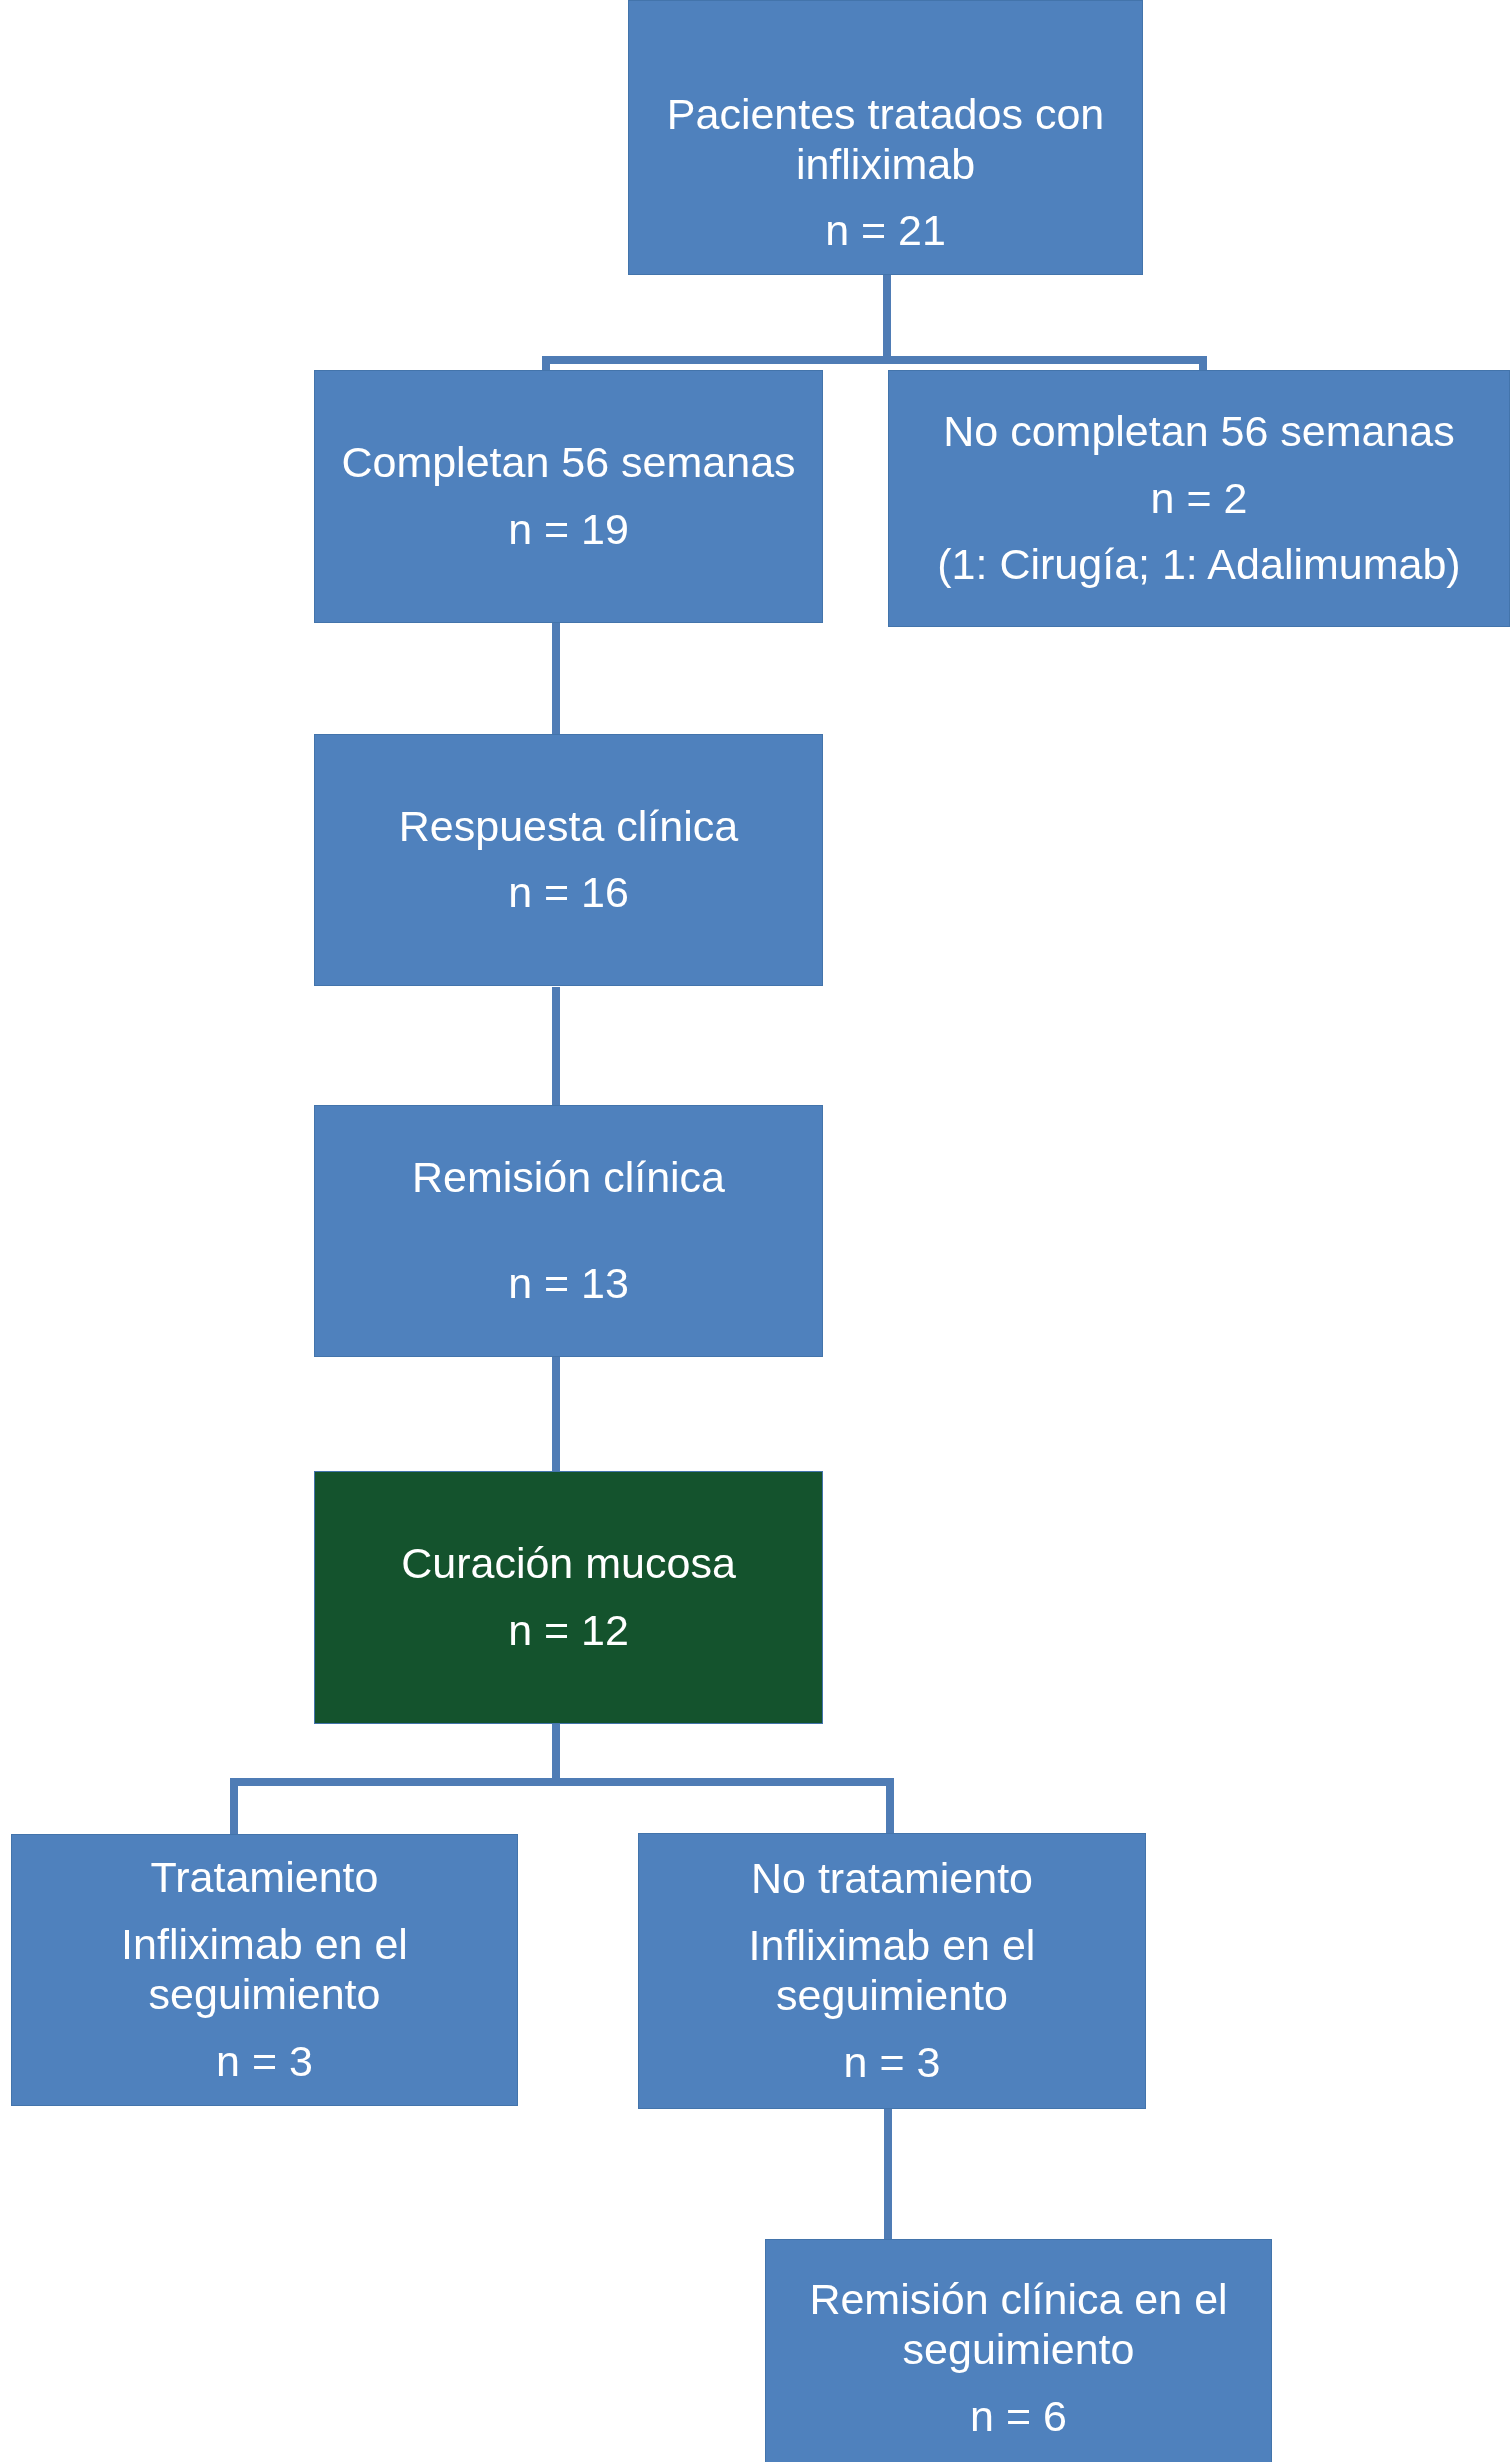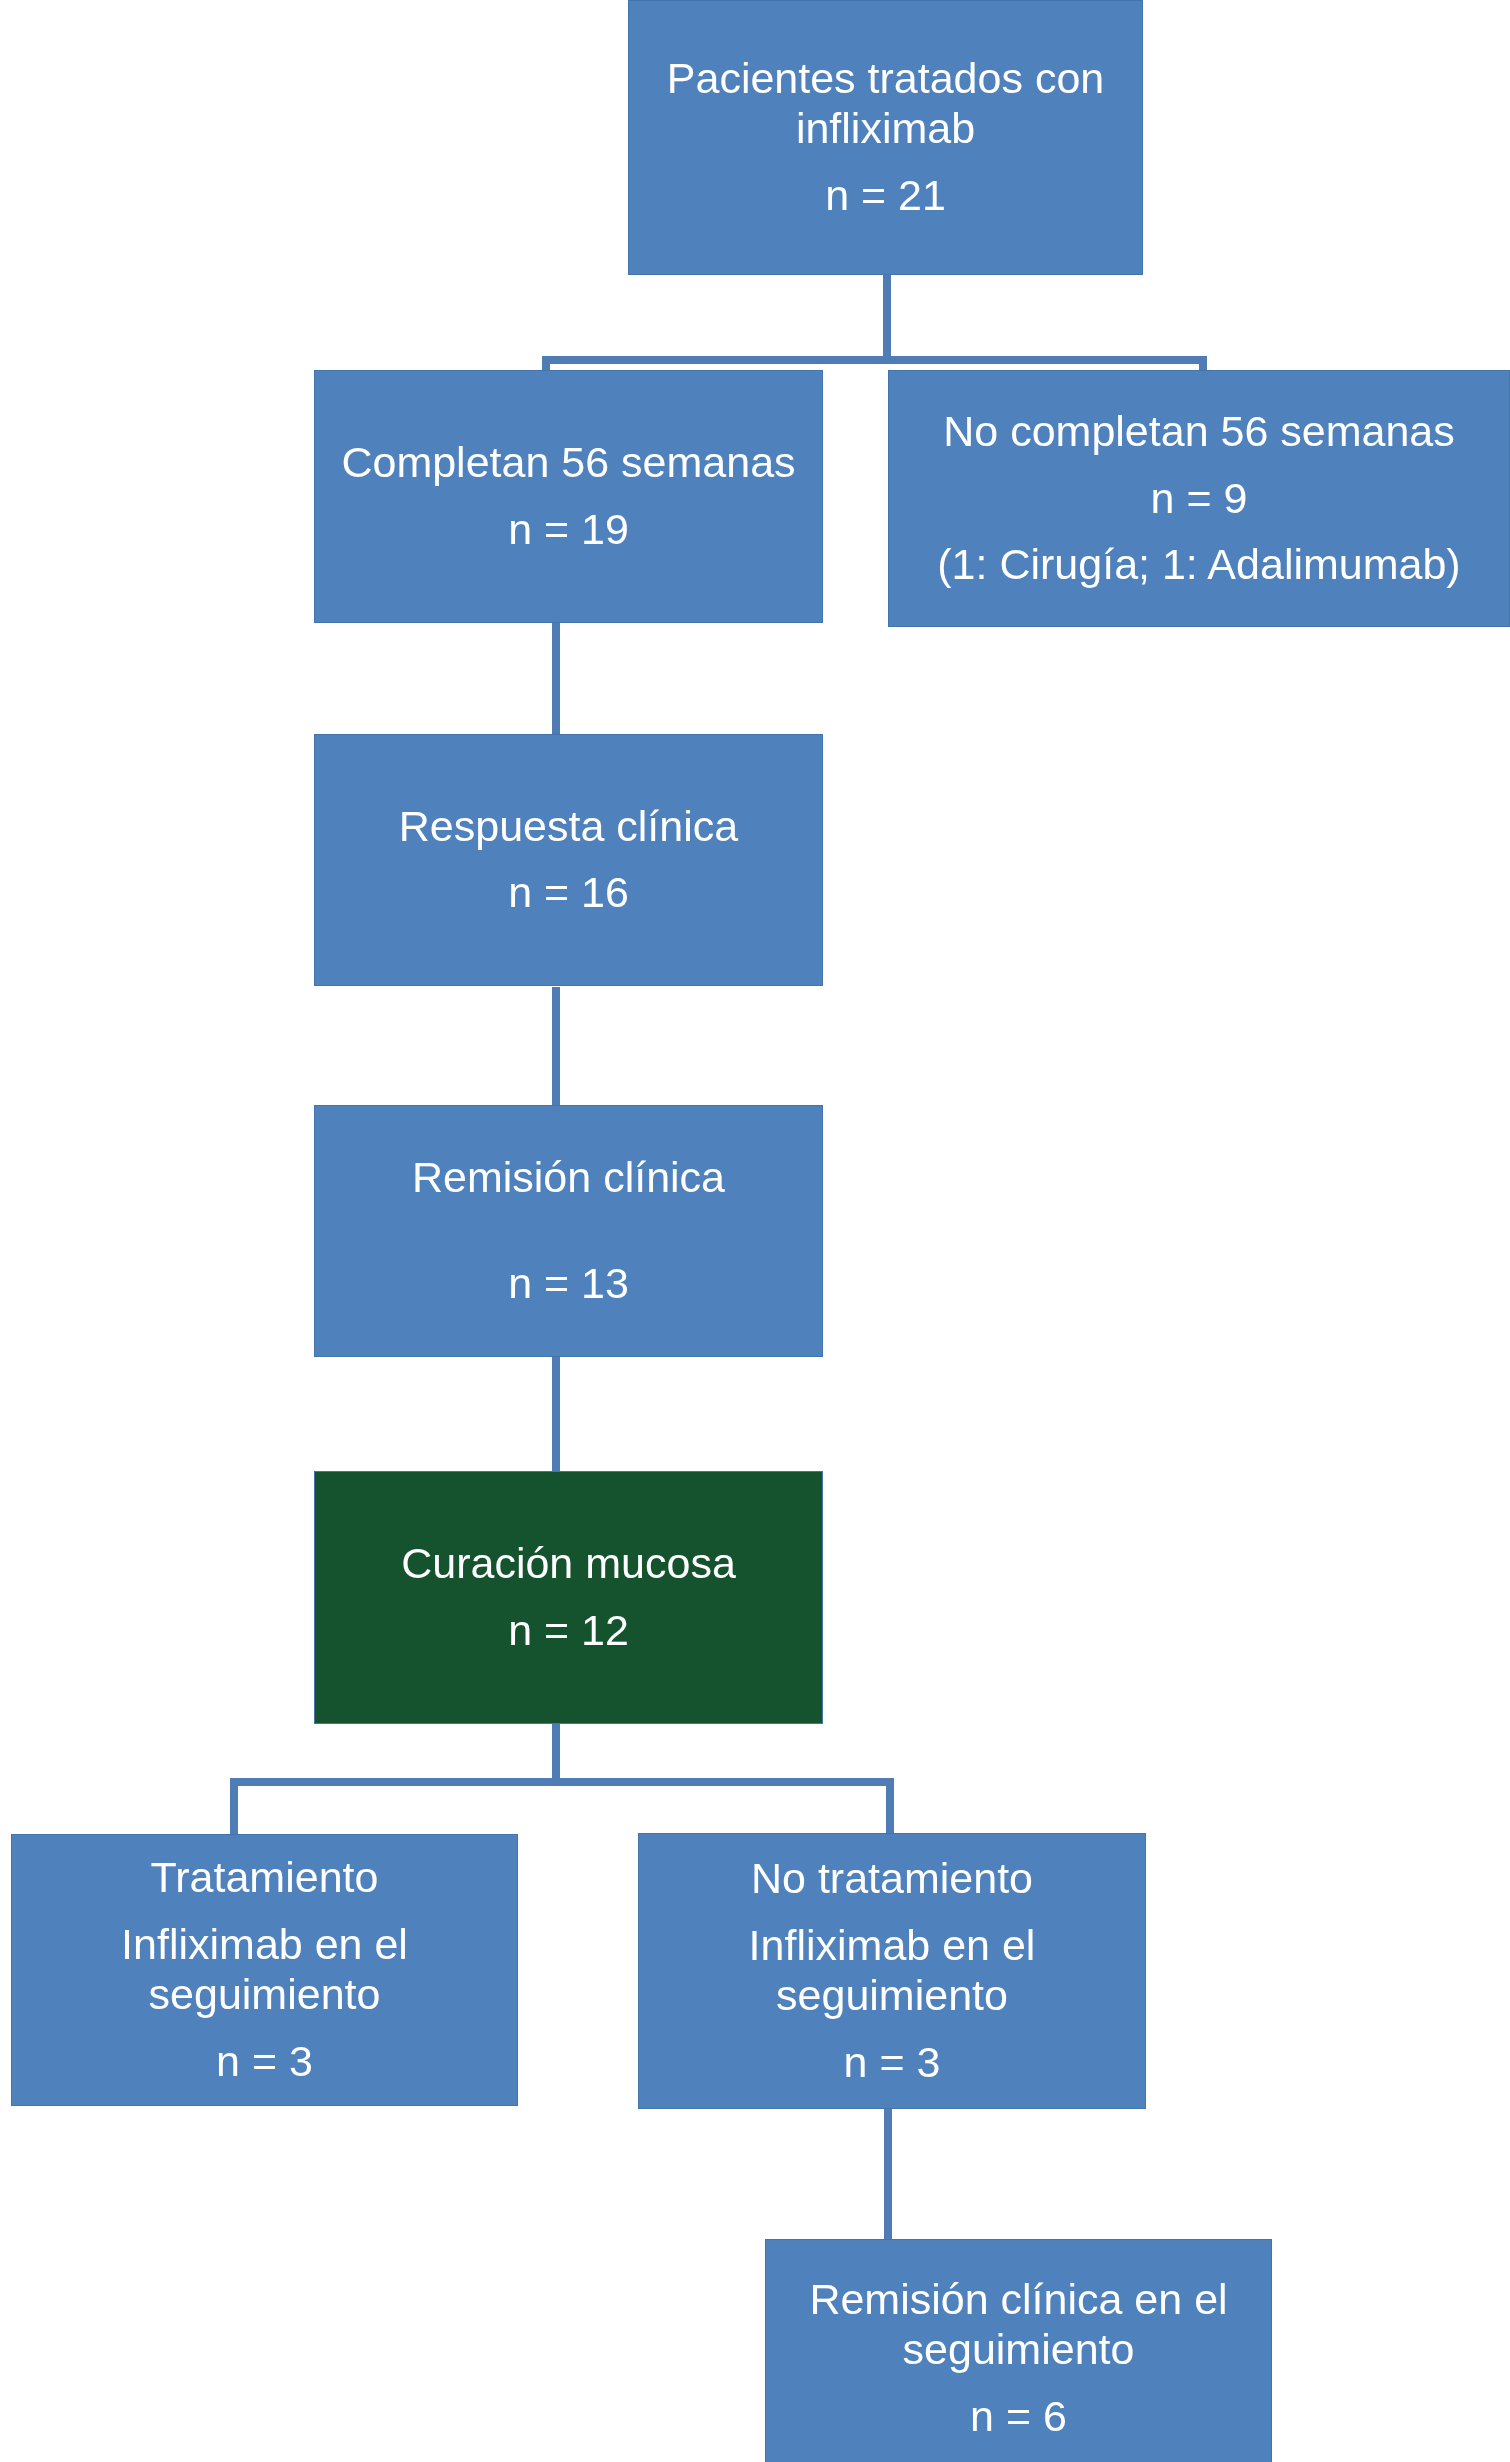--- a/index.html
+++ b/index.html
@@ -32,21 +32,21 @@
     margin: 8.4px 0;
     font-size: 43px;
     line-height: 1.16;
     font-weight: 400;
   }
   .line {
     position: absolute;
     background: #4f7cb5;
   }
   
-  #b-root        { left: 628px;  top: 0px;     width: 515px; height: 275px; }
+  #b-root        { left: 628px;  top: 0px;     width: 515px; height: 275px; justify-content: flex-end; }
   #b-completan   { left: 314px;  top: 370px;   width: 509px; height: 253px; }
   #b-nocompletan { left: 888px;  top: 370px;   width: 622px; height: 257px; }
   #b-respuesta   { left: 314px;  top: 734px;   width: 509px; height: 252px; justify-content: center; }
   #b-remision    { left: 314px;  top: 1105px;  width: 509px; height: 252px; }
   #b-curacion    { left: 314px;  top: 1471px;  width: 509px; height: 253px; }
   #b-trat        { left: 11px;    top: 1834px;  width: 507px; height: 272px; }
   #b-notrat      { left: 638px;  top: 1833px;  width: 508px; height: 276px; }
   #b-remseg      { left: 765px;  top: 2239px;  width: 507px; height: 239px; }
   
   #c-root-stub   { left: 883px;  top: 275px;   width: 7.5px;   height: 85px; }
@@ -85,21 +85,21 @@
     <p>n = 21</p>
   </div>
 
   <div class="node" id="b-completan" style="background: rgb(79, 129, 189); border-color: rgb(67, 116, 171); color: rgb(255, 255, 255);">
     <p>Completan 56 semanas</p>
     <p>n = 19</p>
   </div>
 
   <div class="node" id="b-nocompletan" style="background: rgb(79, 129, 189); border-color: rgb(67, 116, 171); color: rgb(255, 255, 255);">
     <p>No completan 56 semanas</p>
-    <p>n = 9</p>
+    <p>n = 2</p>
     <p>(1: Cirugía; 1: Adalimumab)</p>
   </div>
 
   <div class="node" id="b-respuesta" style="background: rgb(79, 129, 189); border-color: rgb(67, 116, 171); color: rgb(255, 255, 255);">
     <p>Respuesta clínica</p>
     <p>n = 16</p>
   </div>
 
   <div class="node" id="b-remision" style="background: rgb(79, 129, 189); border-color: rgb(67, 116, 171); color: rgb(255, 255, 255); gap: 39px;">
     <p>Remisión clínica</p>

